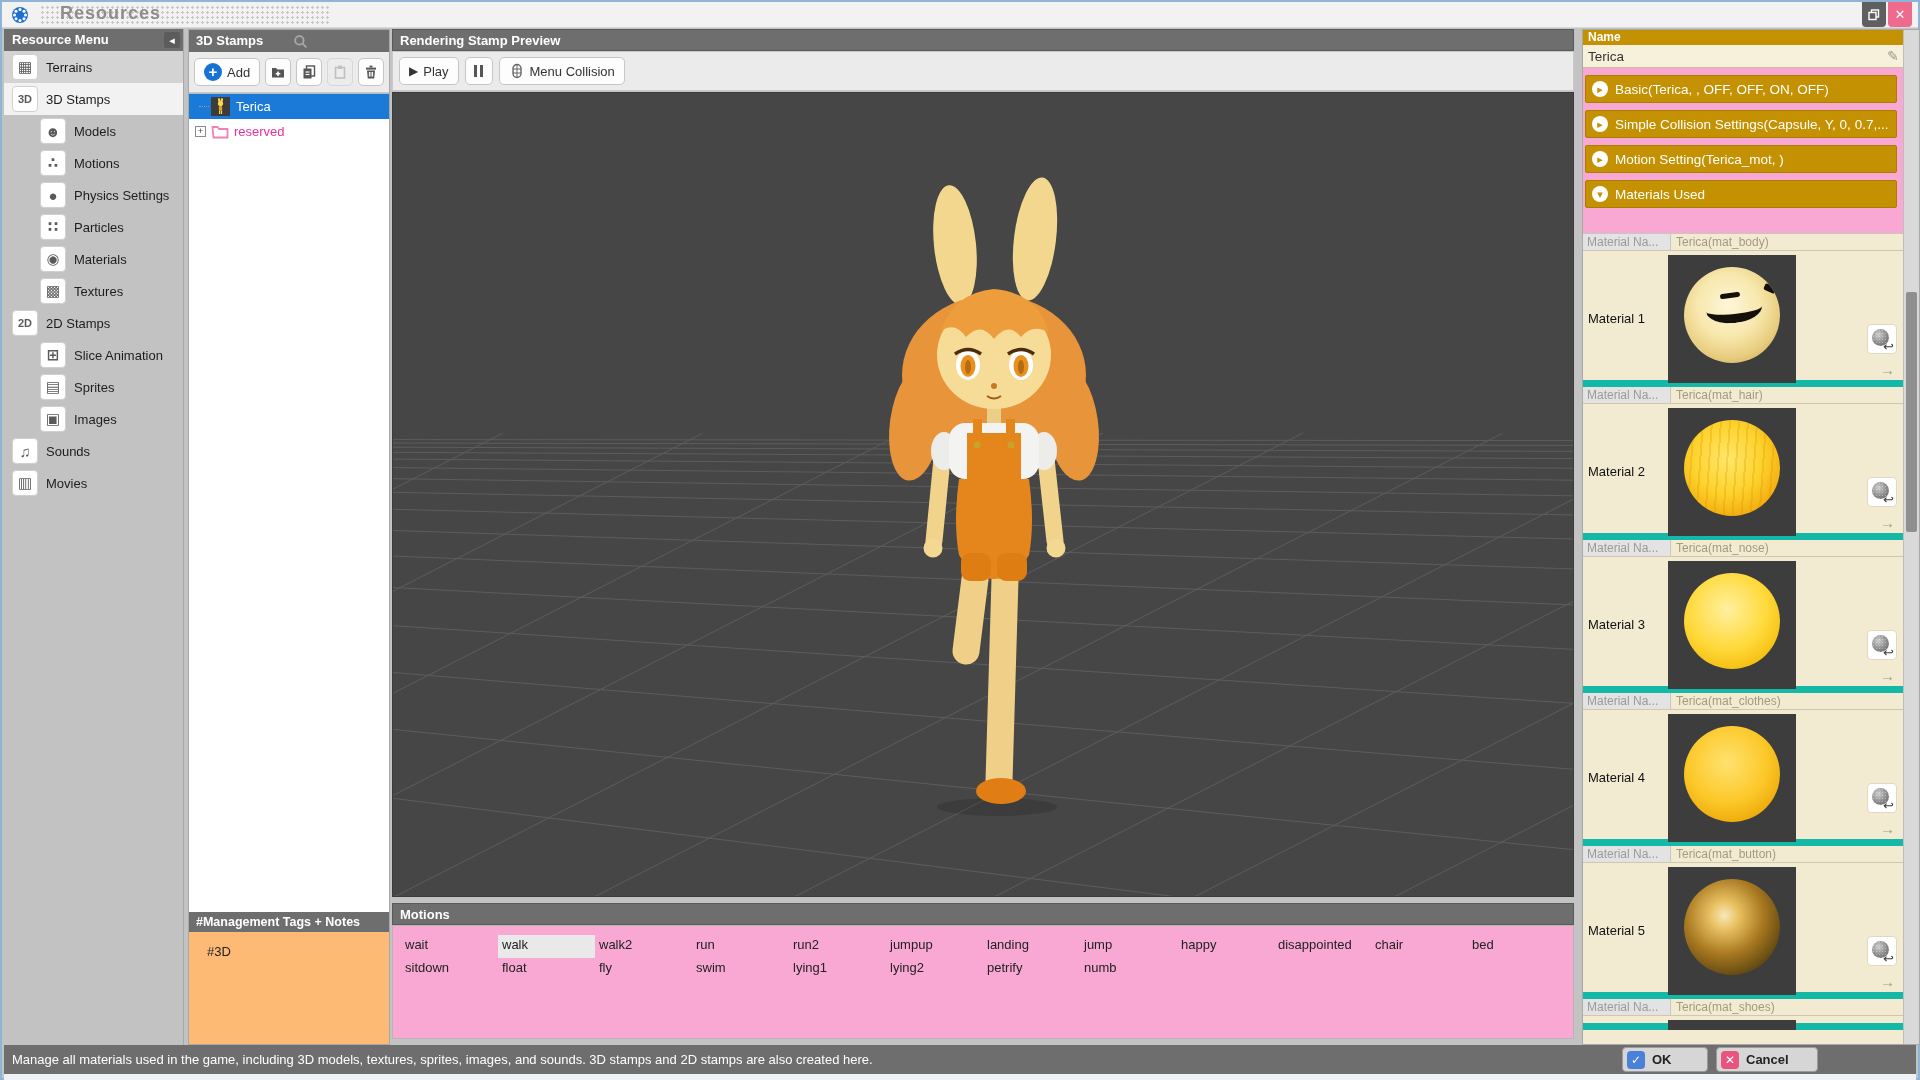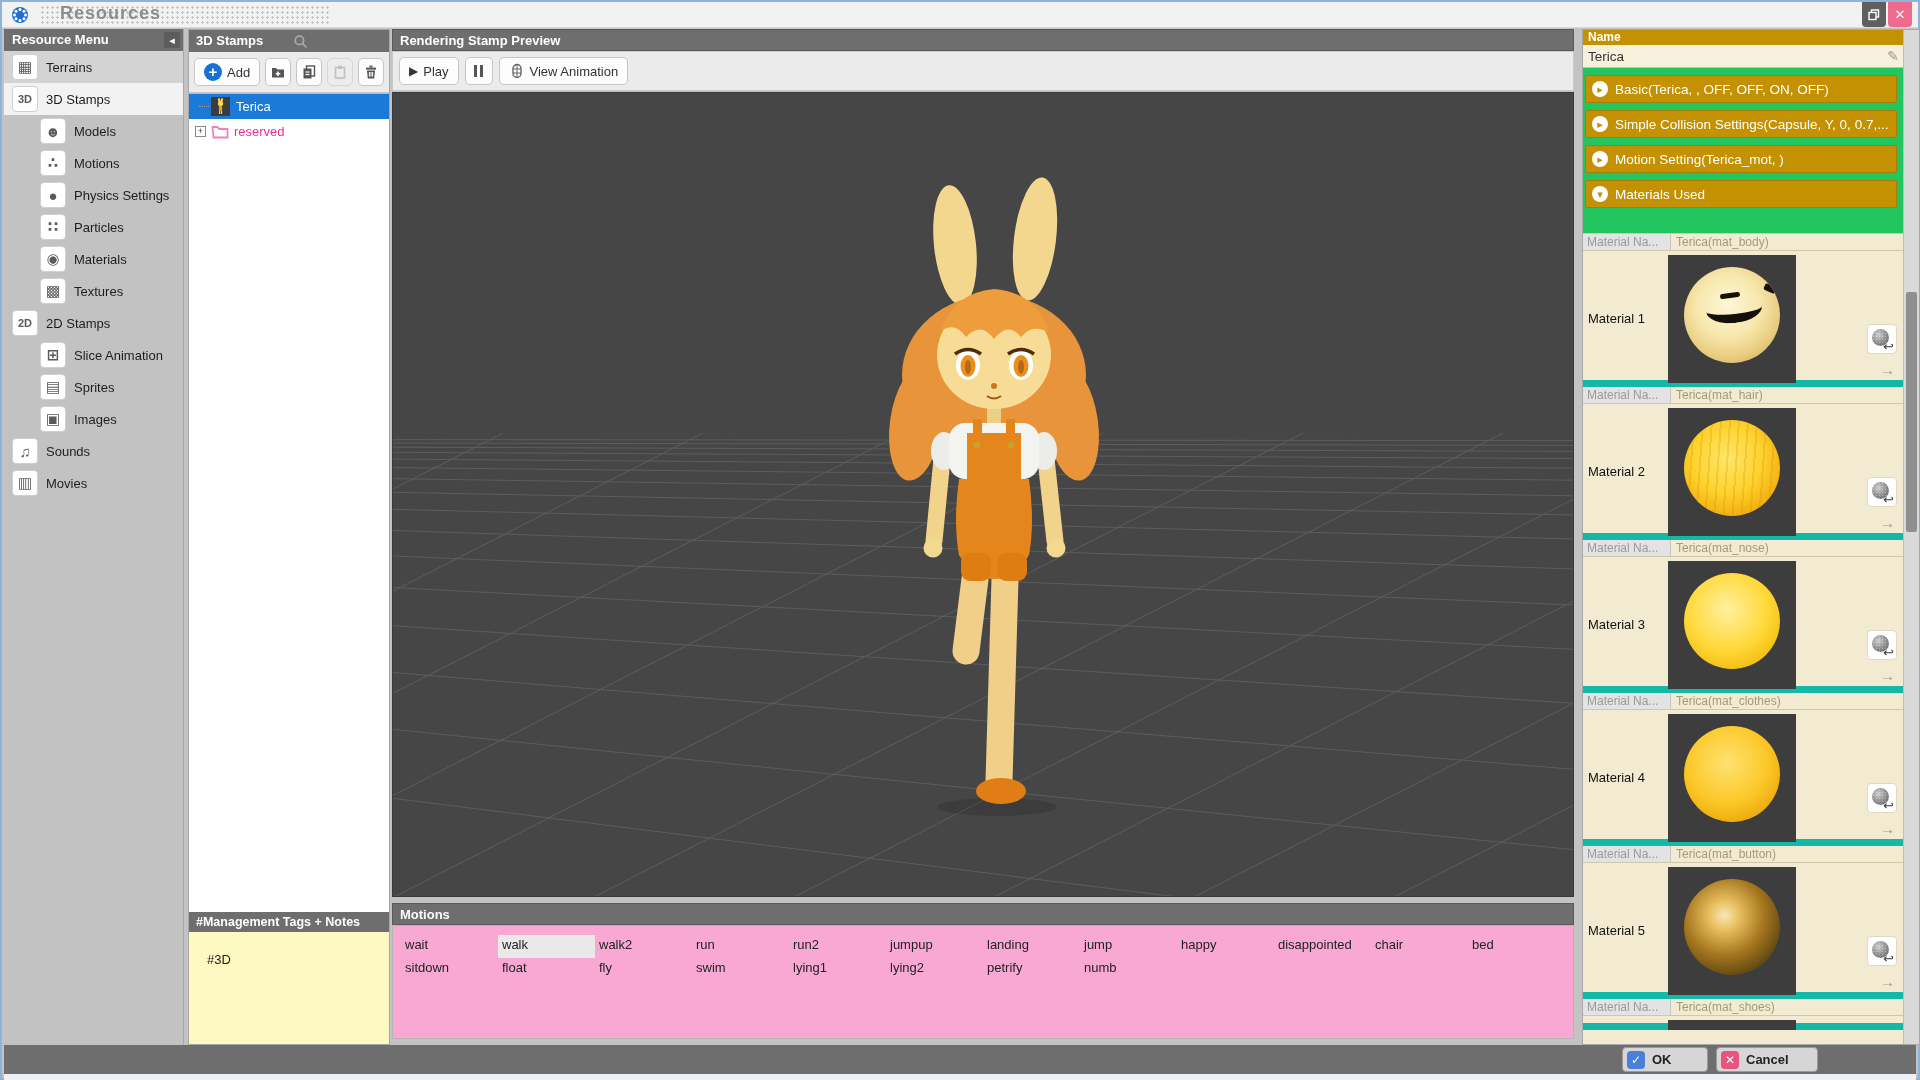--- a/index.html
+++ b/index.html
@@ -43,34 +43,34 @@
   .add-circle { width:18px; height:18px; border-radius:50%; background:#1673d1; color:#fff; font-weight:bold; font-size:15px; line-height:17px; text-align:center; }
   .tree { flex:1 1 auto; background:#fff; border-top:1px solid #bbb; overflow:hidden; }
   .tree-row { height:25px; display:flex; align-items:center; cursor:pointer; position:relative; }
   .tree-row.selected { background:#1b7ad8; color:#fff; }
   .tree-connector { width:22px; height:100%; border-right:0; position:relative; }
   .tree-connector::after { content:""; position:absolute; left:10px; top:12px; width:10px; border-top:1px dotted #9a9a9a; }
   .expand-box { width:11px; height:11px; border:1px solid #8a8a8a; background:#fff; color:#444; font-size:9px; line-height:9px; text-align:center; margin:0 5px 0 6px; flex:0 0 auto; }
   .mini-thumb { width:19px; height:19px; background:#3c3c3c; margin-right:6px; flex:0 0 auto; display:flex; align-items:center; justify-content:center; }
   .reserved-label { color:#e83294; }
   .tags-header { height:20px; background:#6e6e6e; color:#fff; font-weight:bold; font-size:12.5px; line-height:20px; padding-left:7px; }
-  .tags-body { flex:0 0 112px; background:#fef9c3; padding:20px 0 0 18px; color:#222; }
+  .tags-body { flex:0 0 112px; background:#fdba74; padding:12px 0 0 18px; color:#222; }
 
   
   .preview { position:absolute; left:390px; top:27px; width:1182px; height:1016px; }
   .preview .panel-header { border:1px solid #5a5a5a; }
   .viewport { position:absolute; left:0; top:63px; width:1182px; height:805px; background:#464646; border:1px solid #3a3a3a; overflow:hidden; cursor:grab; }
   .motions-header { position:absolute; left:0; top:874px; width:1182px; }
   .motions-body { position:absolute; left:0; top:896px; width:1182px; height:114px; background:#f9a8d4; border:1px solid #b5b5b5; padding:9px 0 0 8px; }
   .motions-grid { display:grid; grid-template-columns:repeat(12,97px); grid-auto-rows:23px; }
   .motion-item { padding:2px 4px; cursor:pointer; white-space:nowrap; }
   .motion-item.selected { background:#e9e9e9; }
 
   
-  .settings { position:absolute; left:1580px; top:27px; width:338px; height:1016px; background:#22c55e; border:1px solid #a8a8a8; }
+  .settings { position:absolute; left:1580px; top:27px; width:338px; height:1016px; background:#f9a8d4; border:1px solid #a8a8a8; }
   .settings-inner { position:absolute; left:0; top:0; right:16px; bottom:0; }
   .name-bar { height:15px; background:#c39102; color:#fff; font-size:12px; line-height:15px; padding-left:5px; font-weight:bold; }
   .name-input-wrap { position:relative; height:23px; background:#f7f0da; border-bottom:1px solid #c9c0a0; }
   .name-input { width:100%; height:100%; background:transparent; border:0; font-family:inherit; font-size:13.5px; color:#333; padding:0 20px 0 5px; outline:none; }
   .pencil { position:absolute; right:4px; top:3px; color:#9a9a8a; font-size:14px; cursor:pointer; }
   .gold-bar { margin:7px 6px 0 2px; height:28px; background:#c39102; border:1px solid #a87e00; border-radius:2px; color:#fff; display:flex; align-items:center; gap:7px; padding-left:6px; cursor:pointer; font-size:13.5px; }
   .chev-circle { width:16px; height:16px; border-radius:50%; background:#fff; color:#c39102; font-size:11px; display:flex; align-items:center; justify-content:center; flex:0 0 auto; }
   .materials { position:absolute; left:0; right:0; top:203px; bottom:0; background:#f2ebd2; border-top:1px solid #c6c6c6; overflow:hidden; }
   .mat-head { display:flex; height:17px; border-bottom:1px solid #cfc8ae; font-size:12px; line-height:16px; }
   .mat-head-left { width:88px; background:#e3e3e3; color:#9a9a9a; border-right:1px solid #c6c6c6; padding-left:4px; white-space:nowrap; overflow:hidden; }
@@ -318,21 +318,21 @@
             <i style="width:3px;height:12px;background:#555"></i>
         </span>
       </div>
       <div class="tb-btn">
         <svg width="16" height="16" viewBox="0 0 16 16">
           <rect x="4" y="1.5" width="8" height="13" rx="4" fill="none" stroke="#666" stroke-width="1.4"></rect>
           <line x1="8" y1="1.5" x2="8" y2="14.5" stroke="#666" stroke-width="1"></line>
           <line x1="4" y1="6" x2="12" y2="6" stroke="#666" stroke-width="1"></line>
           <line x1="4" y1="10" x2="12" y2="10" stroke="#666" stroke-width="1"></line>
         </svg>
-        <span>View Animation</span>
+        <span>Menu Collision</span>
       </div>
     </div>
 
     <div class="viewport">
       <svg width="1182" height="805" viewBox="0 0 1182 805">
 
         <g stroke="#5d5d5d" stroke-width="1">
           <line x1="0" y1="346.6" x2="1182" y2="347.6"></line>
           <line x1="0" y1="350" x2="1182" y2="352.4"></line>
           <line x1="0" y1="354.2" x2="1182" y2="358.4"></line>
@@ -581,20 +581,21 @@
           </div>
         </div>
       </div>
     </div>
     <div class="v-scroll">
       <div class="v-thumb"></div>
     </div>
   </div>
 
   <div class="statusbar">
+    <span>Manage all materials used in the game, including 3D models, textures, sprites, images, and sounds. 3D stamps and 2D stamps are also created here.</span>
     <div class="dlg-btn ok-btn">
       <span class="mini">✓</span>
       <span>OK</span>
     </div>
     <div class="dlg-btn cancel-btn">
       <span class="mini">✕</span>
       <span>Cancel</span>
     </div>
   </div>
   <div class="status-strip"></div>

